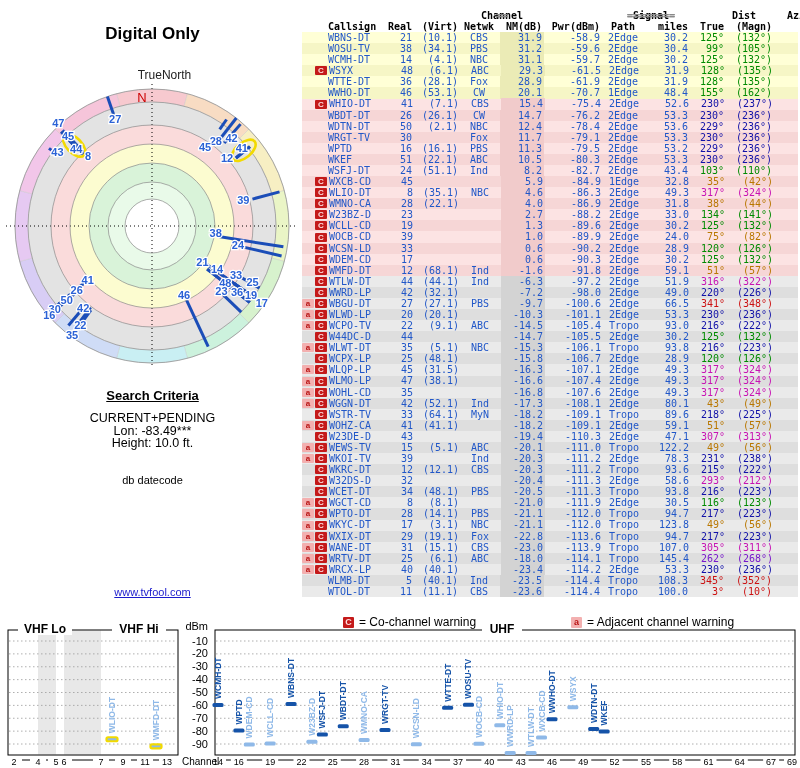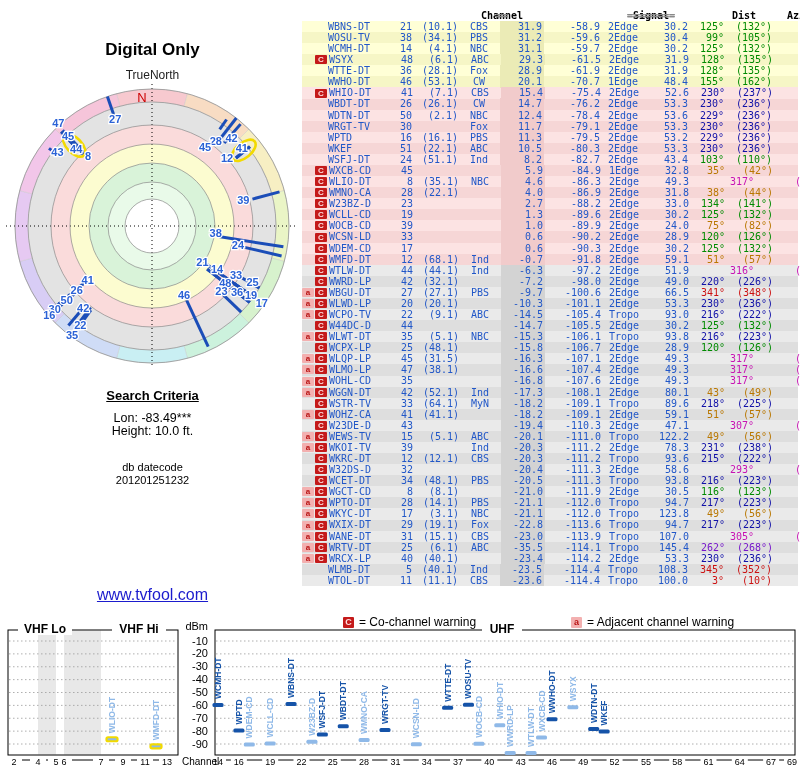--- a/index.html
+++ b/index.html
@@ -1,29 +1,29 @@
 <!DOCTYPE html>
 <html><head>
 <meta charset="utf-8">
 <style>
   html,body{margin:0;padding:0;background:#fff;}
   .page{position:relative;width:800px;height:768px;background:#fff;overflow:hidden;
         font-family:"Liberation Sans",sans-serif;}
   
-  .title{position:absolute;left:0;top:40px;width:305px;text-align:center;
+  .title{position:absolute;left:0;top:24px;width:305px;text-align:center;
          font-size:17px;font-weight:bold;color:#000;}
-  .subtitle{position:absolute;left:0;top:68px;width:305px;text-align:center;
+  .subtitle{position:absolute;left:12px;top:68px;width:305px;text-align:center;
          font-size:12px;color:#222;}
   #radar{position:absolute;left:0;top:80px;}
   .criteria{position:absolute;left:0;top:388px;width:305px;text-align:center;color:#000;}
   .criteria .head{font-size:13px;font-weight:bold;text-decoration:underline;margin-bottom:9px;}
   .criteria .line{font-size:12.5px;line-height:12.5px;}
   .criteria .dc{margin-top:24px;font-size:11px;line-height:13px;}
   .sitelink{position:absolute;left:0;top:586px;width:305px;text-align:center;
-         font-size:16px;color:#1b1bcd;text-decoration:underline;cursor:pointer;}
+         font-size:11px;color:#1b1bcd;text-decoration:underline;cursor:pointer;}
   
   .table{position:absolute;left:302px;top:10px;width:496px;
          font-family:"DejaVu Sans Mono",monospace;font-size:10px;color:#2157c8;}
   .h1{position:relative;height:11px;font-weight:bold;color:#000;}
   .h1 span{position:absolute;top:0;width:160px;text-align:center;white-space:pre;}
   .h1 .g-ch{left:40px;} .h1 .g-sig{left:189px;} .h1 .g-dist{left:282px;} .h1 .g-az{left:346px;}
   .eq{color:#8a8a8a;}
   .trow{display:flex;height:11.08px;line-height:11.2px;align-items:center;}
   .hrow{color:#000;font-weight:bold;background:#fff !important;}
   .w{width:12px;height:9px;line-height:9px;font-size:8px;font-weight:bold;text-align:center;
@@ -34,21 +34,21 @@
   .c{flex:none;white-space:pre;}
   .cs{width:60px;padding-left:2px;} .real{width:24px;text-align:right;}
   .virt{width:46px;text-align:right;} .net{width:42px;text-align:center;}
   .nm{width:42px;text-align:right;padding-right:2px;} .pwr{width:56px;text-align:right;}
   .path{width:46px;text-align:center;} .dist{width:42px;text-align:right;}
   .tru{width:36px;text-align:right;} .magn{width:48px;text-align:right;}
   .band-y{background:#ffffd6;} .band-y.alt{background:#f6f6c6;} .band-y .nm{background:#ebebb6;}
   .band-p{background:#fce3e3;} .band-p.alt{background:#f6d6d6;} .band-p .nm{background:#f1cbcb;}
   .band-g{background:#eaeaea;} .band-g.alt{background:#dedede;} .band-g .nm{background:#d3d3d3;}
   .az-grn{color:#008a00;} .az-org{color:#b97700;} .az-nvy{color:#1111a8;}
-  .az-pur{color:#7718cc;} .az-mag{color:#c713b3;padding-left:29px;} .az-red{color:#cc1111;}
+  .az-pur{color:#7718cc;} .az-mag{color:#c713b3;} .az-red{color:#cc1111;}
   
   .legend{position:absolute;top:615px;font-size:12px;color:#000;display:flex;align-items:center;gap:5px;}
   .lg1{left:343px;} .lg2{left:571px;}
   .lbox{display:inline-block;width:11px;height:11px;line-height:11px;text-align:center;
         font-size:9px;font-weight:bold;border-radius:1px;}
   .lbox.co{background:#c41a1a;color:#ffdede;}
   .lbox.adj{background:#f3b0b0;color:#b81414;}
   #band{position:absolute;left:0;top:618px;}
   .rlabel{font-size:11px;font-weight:bold;fill:#2b62d6;stroke:#ffffff;stroke-width:2.5px;
           paint-order:stroke;text-anchor:middle;font-family:"Liberation Sans",sans-serif;}
@@ -152,37 +152,51 @@
       <text x="66.71781743482676" y="224.1346702759273" class="rlabel">50</text>
       <text x="54.66803640319601" y="233.12935018626348" class="rlabel">30</text>
       <text x="49.35949708970301" y="239.22402794270897" class="rlabel">16</text>
       <text x="83.2217257635403" y="231.96675541373065" class="rlabel">42</text>
       <text x="80.29019922031829" y="248.7000733137436" class="rlabel">22</text>
       <text x="72.07822086210535" y="258.8003181035496" class="rlabel">35</text>
     </svg>
 
   <div class="criteria">
     <div class="head">Search Criteria</div>
+    <div class="line">CURRENT+PENDING</div>
     <div class="line">Lon: -83.49***</div>
     <div class="line">Height: 10.0 ft.</div>
     <div class="dc">
       <div>db datecode</div>
-      <div>201201251232</div>
     </div>
   </div>
 
   <div class="sitelink">www.tvfool.com</div>
 
   <div class="table">
     <div class="h1">
         <span class="g-ch"><span class="eq">==</span><span>Channel</span><span class="eq">==</span></span>
         <span class="g-sig"><span class="eq">========</span><span>Signal</span><span class="eq">========</span></span>
         <span class="g-dist"><span>Dist</span></span>
         <span class="g-az"><span class="eq">==</span><span>Azimuth</span><span class="eq">==</span></span>
       </div>
+    <div class="trow hrow">
+        <span class="w"></span>
+        <span class="w"></span>
+        <span class="c cs" style="background: transparent;">Callsign</span>
+        <span class="c real" style="background: transparent;">Real</span>
+        <span class="c virt" style="background: transparent;">(Virt)</span>
+        <span class="c net" style="background: transparent;">Netwk</span>
+        <span class="c nm" style="background: transparent;">NM(dB)</span>
+        <span class="c pwr" style="background: transparent;">Pwr(dBm)</span>
+        <span class="c path" style="background: transparent;">Path</span>
+        <span class="c dist" style="background: transparent;">miles</span>
+        <span class="c tru" style="background: transparent;">True</span>
+        <span class="c magn" style="background: transparent;">(Magn)</span>
+      </div>
     <div class="tbody">
         <div class="trow band-y">
           <span class="w wa">a</span>
           <span class="w wc">C</span>
           <span class="c cs">WBNS-DT</span>
           <span class="c real">21</span>
           <span class="c virt">(10.1)</span>
           <span class="c net">CBS</span>
           <span class="c nm">31.9</span>
           <span class="c pwr">-58.9</span>
@@ -471,21 +485,21 @@
           <span class="c tru az-grn">125°</span>
           <span class="c magn az-grn">(132°)</span>
         </div>
         <div class="trow band-p alt">
           <span class="w wa">a</span>
           <span class="w wc on">C</span>
           <span class="c cs">WMFD-DT</span>
           <span class="c real">12</span>
           <span class="c virt">(68.1)</span>
           <span class="c net">Ind</span>
-          <span class="c nm">-0.7</span>
+          <span class="c nm">-1.6</span>
           <span class="c pwr">-91.8</span>
           <span class="c path">2Edge</span>
           <span class="c dist">59.1</span>
           <span class="c tru az-org">51°</span>
           <span class="c magn az-org">(57°)</span>
         </div>
         <div class="trow band-g">
           <span class="w wa">a</span>
           <span class="w wc on">C</span>
           <span class="c cs">WTLW-DT</span>
@@ -835,21 +849,21 @@
           <span class="c tru az-mag">305°</span>
           <span class="c magn az-mag">(311°)</span>
         </div>
         <div class="trow band-g alt">
           <span class="w wa on">a</span>
           <span class="w wc on">C</span>
           <span class="c cs">WRTV-DT</span>
           <span class="c real">25</span>
           <span class="c virt">(6.1)</span>
           <span class="c net">ABC</span>
-          <span class="c nm">-35.5</span>
+          <span class="c nm">-18.0</span>
           <span class="c pwr">-114.1</span>
           <span class="c path">Tropo</span>
           <span class="c dist">145.4</span>
           <span class="c tru az-pur">262°</span>
           <span class="c magn az-pur">(268°)</span>
         </div>
         <div class="trow band-g">
           <span class="w wa on">a</span>
           <span class="w wc on">C</span>
           <span class="c cs">WRCX-LP</span>

